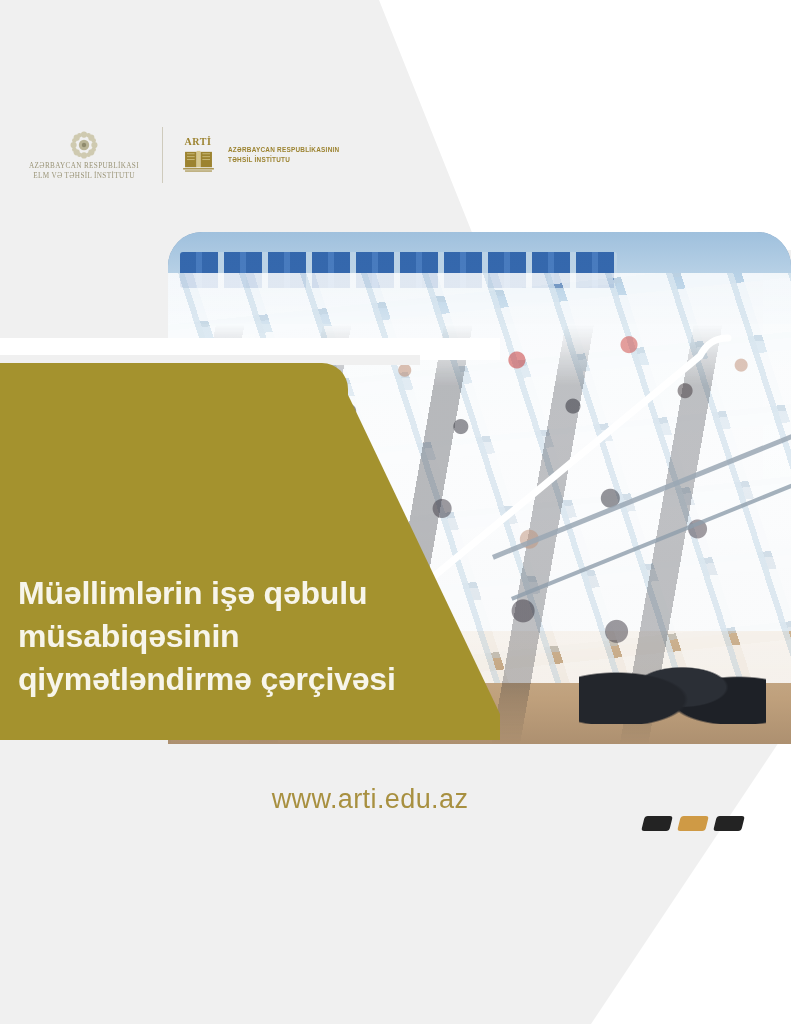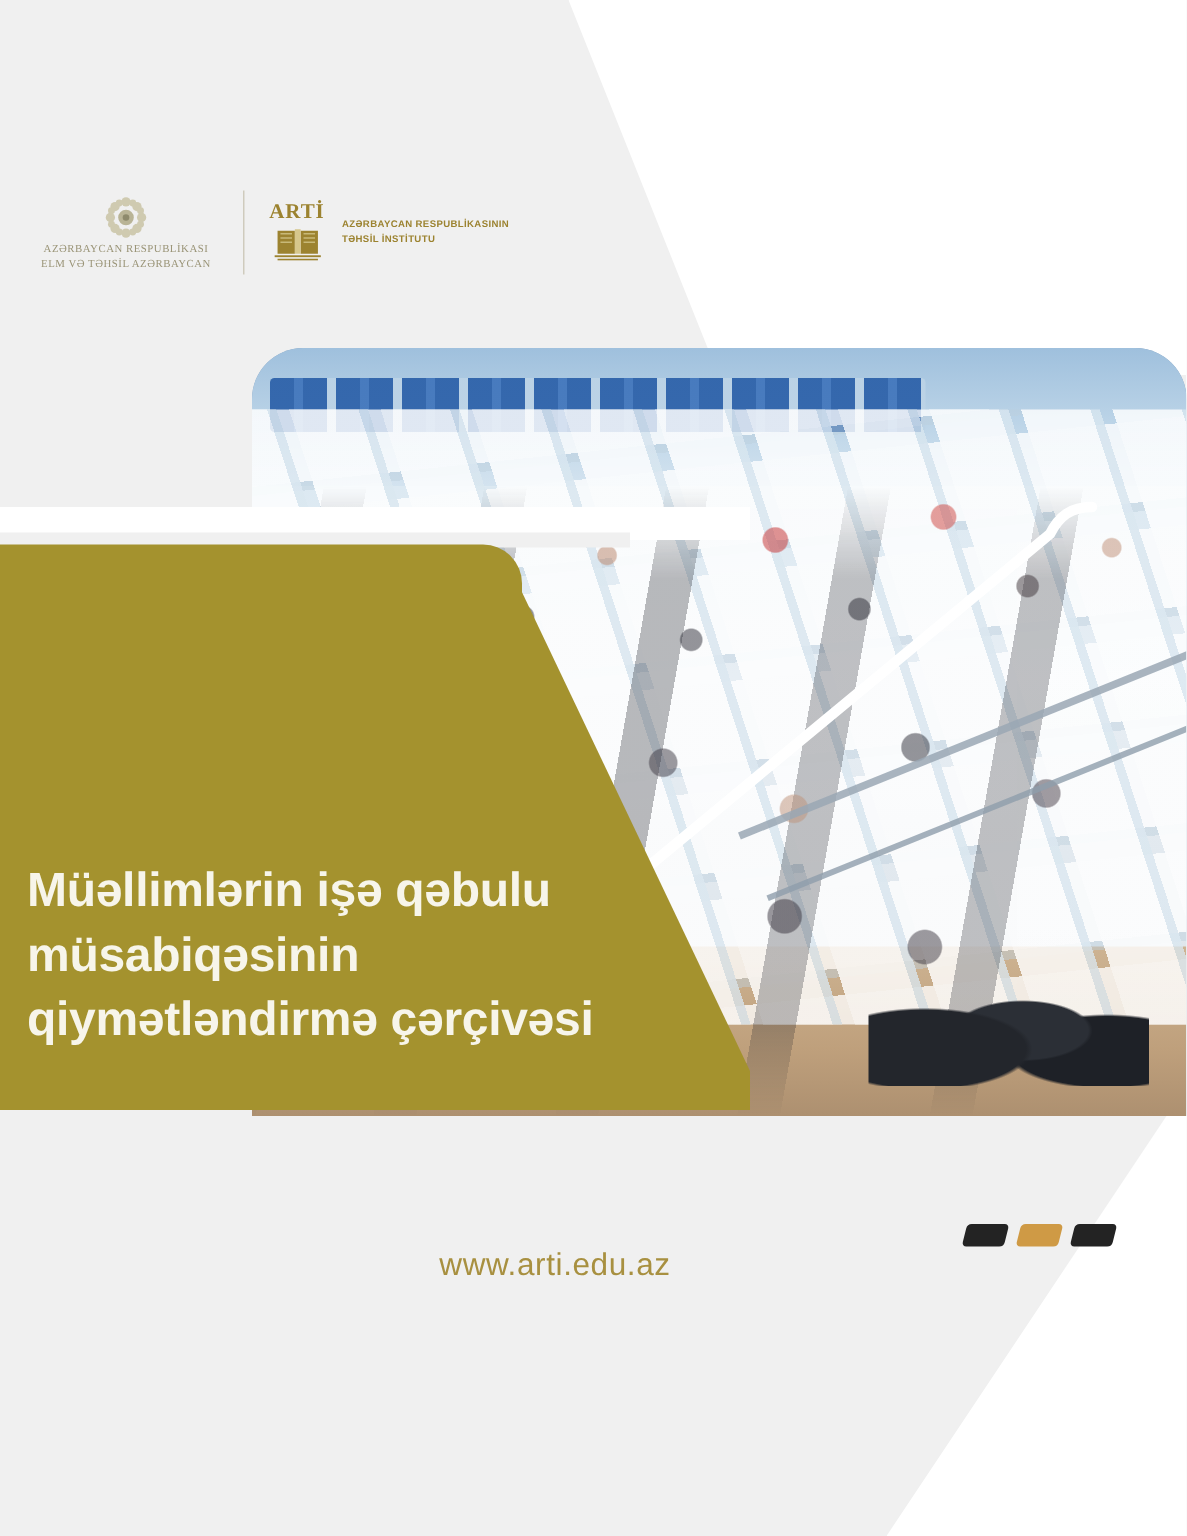--- a/index.html
+++ b/index.html
@@ -105,21 +105,21 @@
     gap: 9px;
   }
   .arti-mark {
     width: 42px;
     display: flex;
     flex-direction: column;
     align-items: center;
   }
   .arti-word {
     color: #9c8330;
-    font-size: 14px;
+    font-size: 10px;
     font-weight: bold;
     letter-spacing: 0.6px;
     font-family: "Liberation Serif", serif;
     line-height: 1;
     margin-bottom: 1px;
   }
   .arti-text {
     color: #9c8330;
     font-size: 6.4px;
     font-weight: bold;
@@ -272,25 +272,25 @@
     color: #f7f5ea;
     font-size: 32px;
     font-weight: bold;
     line-height: 1.34;
     letter-spacing: -0.2px;
   }
 
   
   .url {
     position: absolute;
-    left: 0; top: 832px;
+    left: 0; top: 784px;
     width: 740px;
     text-align: center;
     color: #a89040;
-    font-size: 21px;
+    font-size: 27px;
     letter-spacing: 0.4px;
   }
   .dashes {
     position: absolute;
     left: 643px; top: 816px;
     display: flex;
     gap: 8px;
   }
   .dash {
     width: 28px; height: 15px;
@@ -332,21 +332,21 @@
               <circle cx="21.5" cy="26.7" r="2.3"></circle>
             <circle cx="12.5" cy="26.7" r="2.3"></circle>
               <circle cx="7.3" cy="21.5" r="2.3"></circle>
             <circle cx="7.3" cy="12.5" r="2.3"></circle>
               <circle cx="12.5" cy="7.3" r="2.3"></circle>
           </g>
         </svg>
       </div>
       <div class="ministry-text">
         <div>AZƏRBAYCAN RESPUBLİKASI</div>
-        <div>ELM VƏ TƏHSİL AZƏRBAYCAN</div>
+        <div>ELM VƏ TƏHSİL İNSTİTUTU</div>
       </div>
     </div>
 
     <div class="divider"></div>
 
     <div class="logo-arti">
       <div class="arti-mark">
         <div class="arti-word">ARTİ</div>
         <svg viewBox="0 0 34 26" width="33" height="25" aria-hidden="true">
           <path d="M3 4h12v16H3z" fill="#9c8330"></path>

